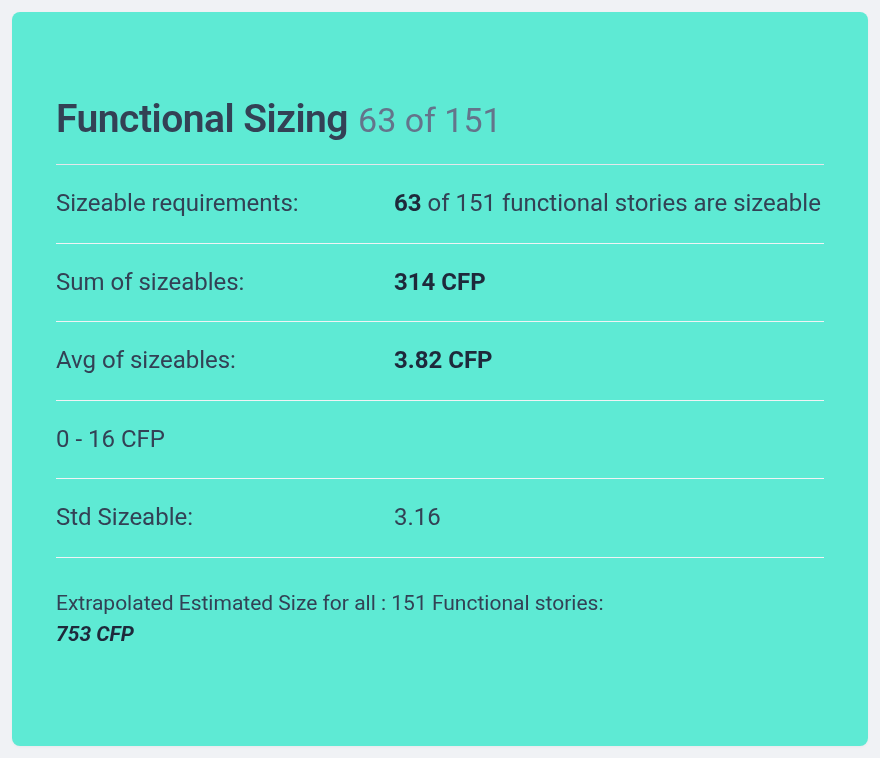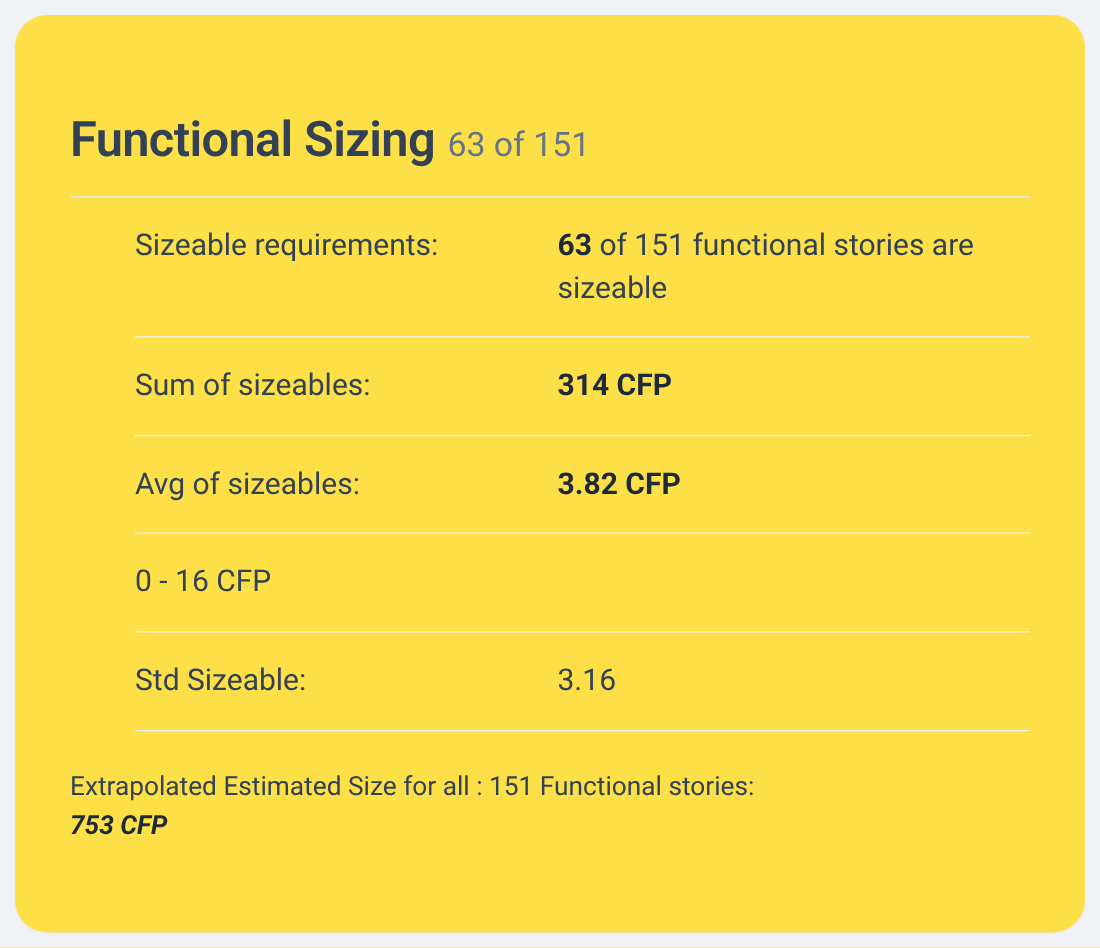--- a/index.html
+++ b/index.html
@@ -8,49 +8,48 @@
       box-sizing: border-box;
     }
     body {
       font-family: -apple-system, BlinkMacSystemFont, "Segoe UI", Roboto, "Helvetica Neue", Arial, sans-serif;
       background: #f0f2f5;
       padding: 12px;
       width: 880px;
       height: 758px;
     }
     .card {
-      background: #fde047;
-      border-radius: 26px;
+      background: #5eead4;
+      border-radius: 8px;
       padding: 40px 44px 44px 44px;
       box-shadow: 0 1px 3px rgba(0,0,0,0.04);
       height: 100%;
     }
     .card-header {
       display: flex;
       align-items: baseline;
       gap: 10px;
       padding-bottom: 22px;
       border-bottom: 1px solid #e5e7eb;
     }
     .card-title {
       font-size: 39px;
       font-weight: 600;
       color: #334155;
       letter-spacing: -0.5px;
     }
     .card-subtitle {
-      font-size: 27px;
+      font-size: 34px;
       font-weight: 400;
       color: #64748b;
       margin-top: 48px;
     }
     .stats-table {
       display: flex;
       flex-direction: column;
-      margin-left: 52px;
     }
     .stats-row {
       display: flex;
       padding: 22px 0;
       border-bottom: 1px solid #f1f3f5;
     }
     .stats-label {
       flex: 0 0 338px;
       font-size: 24px;
       color: #334155;

